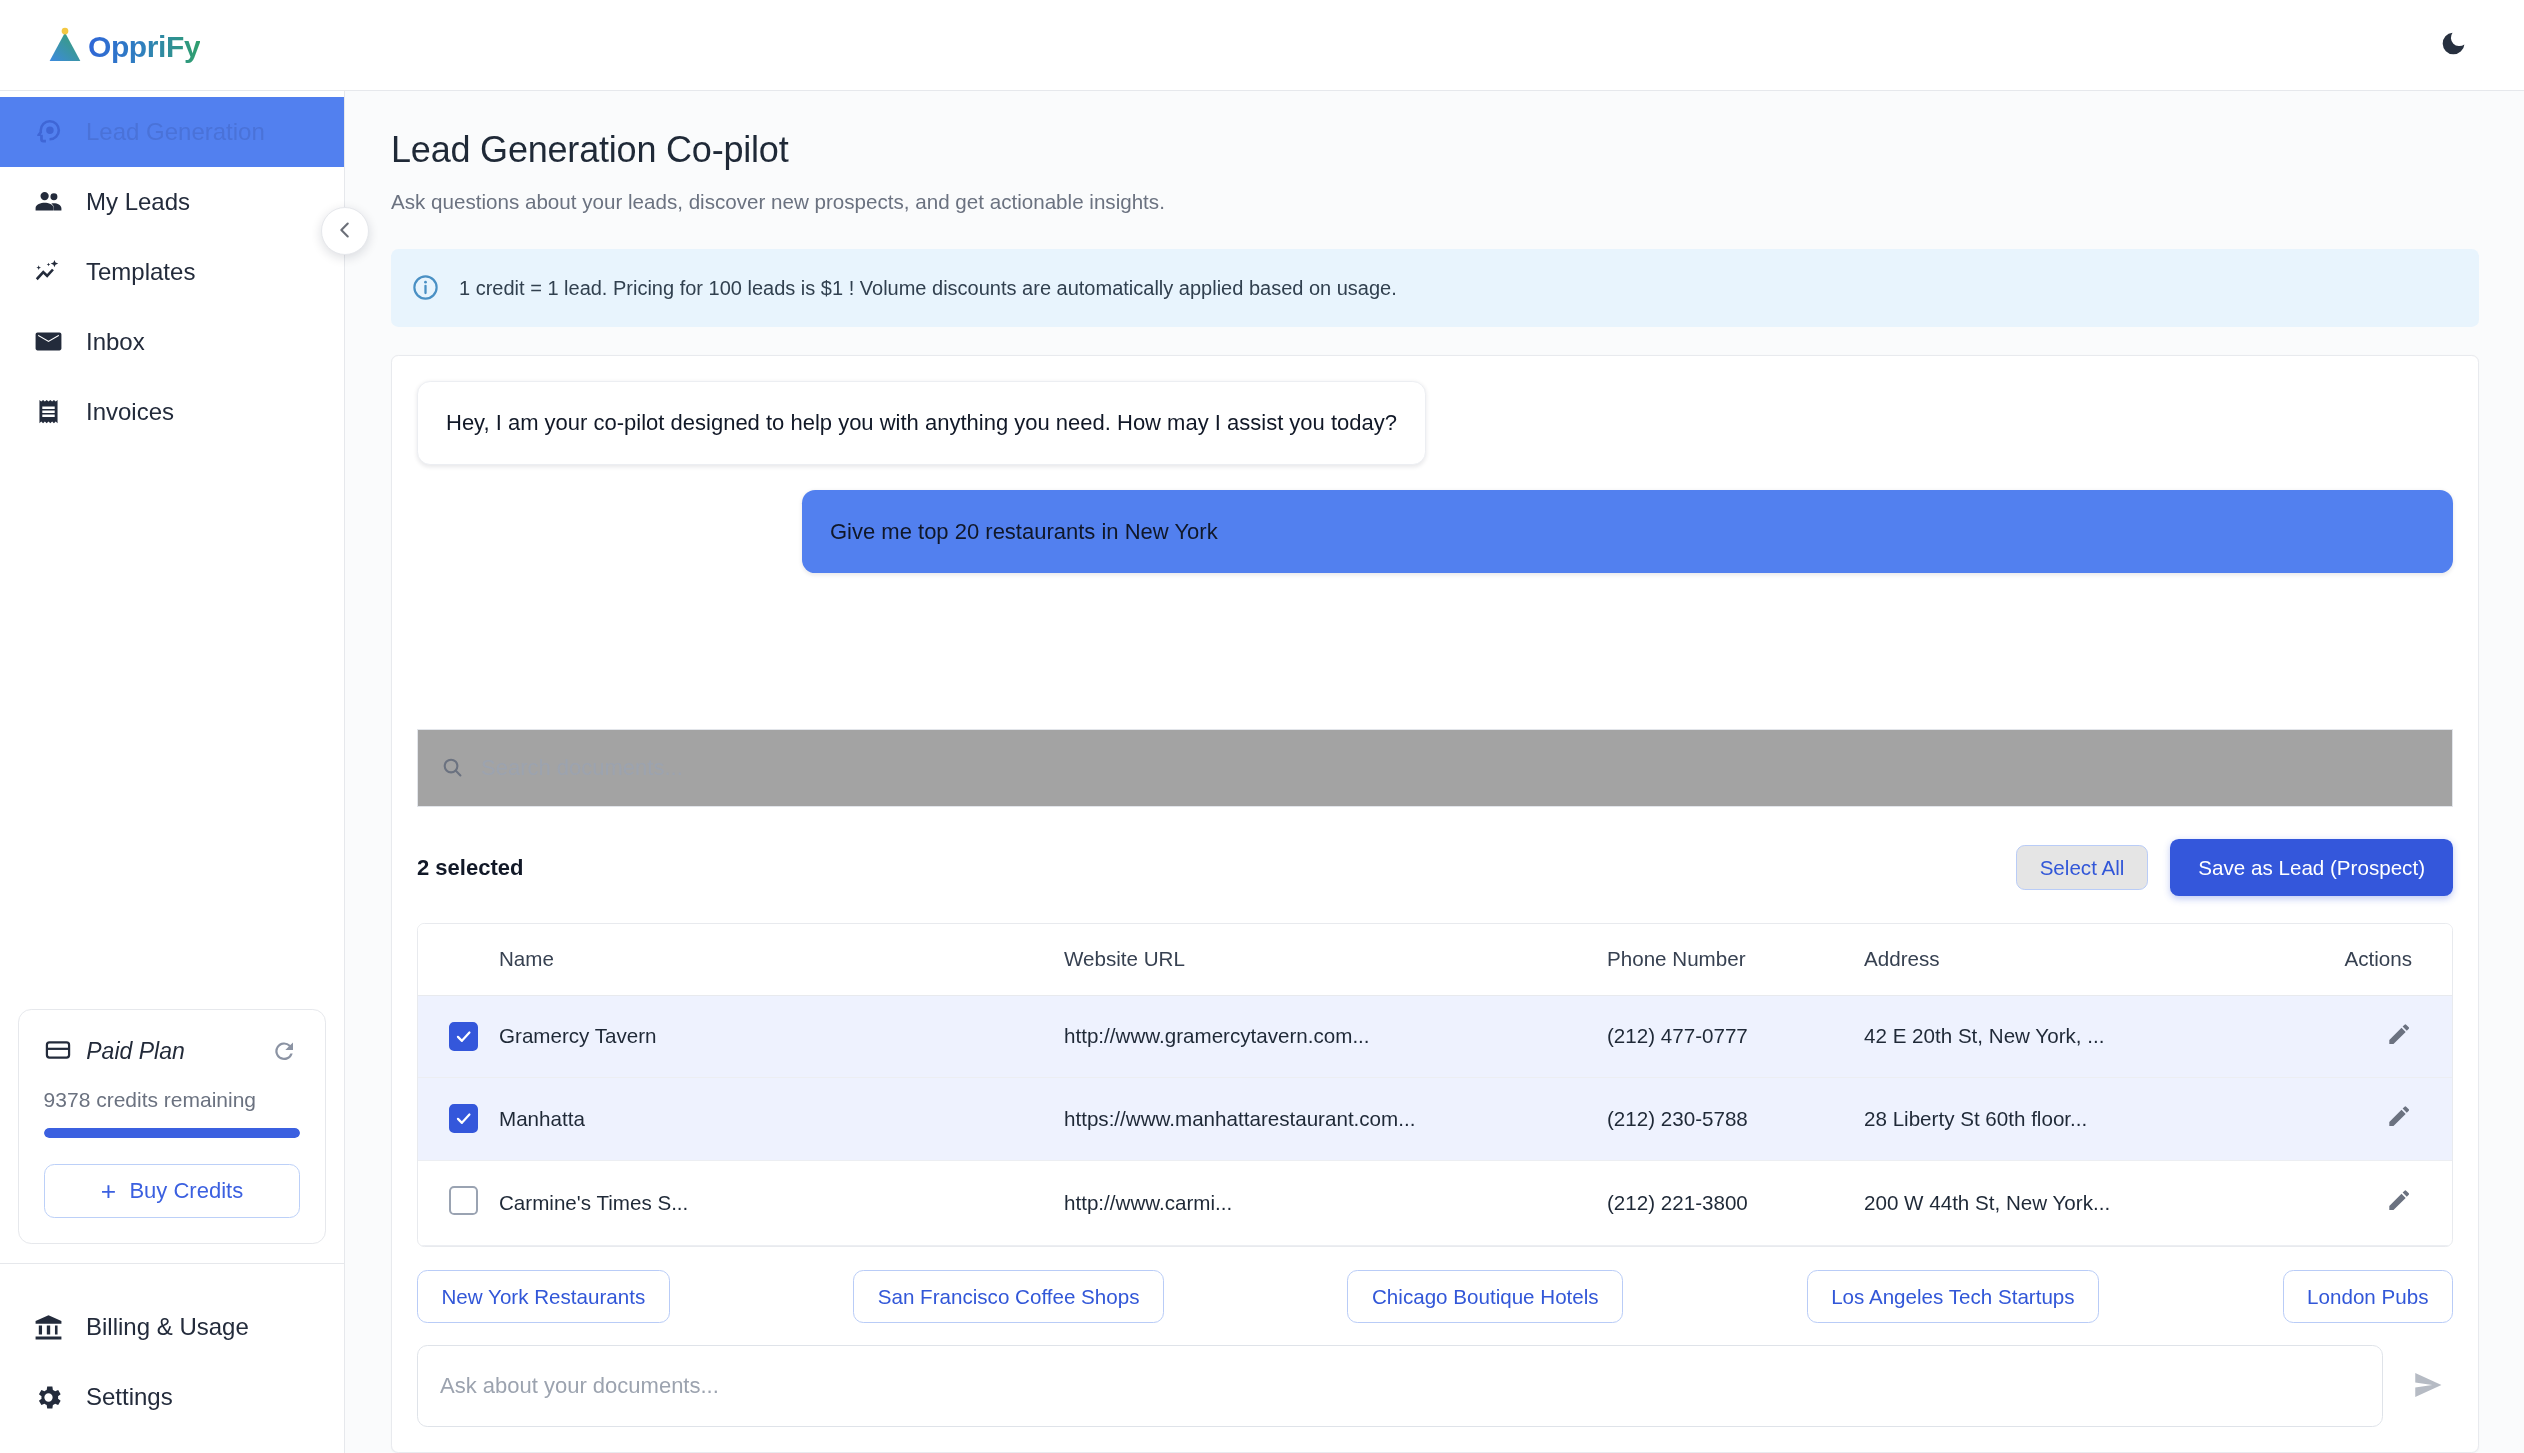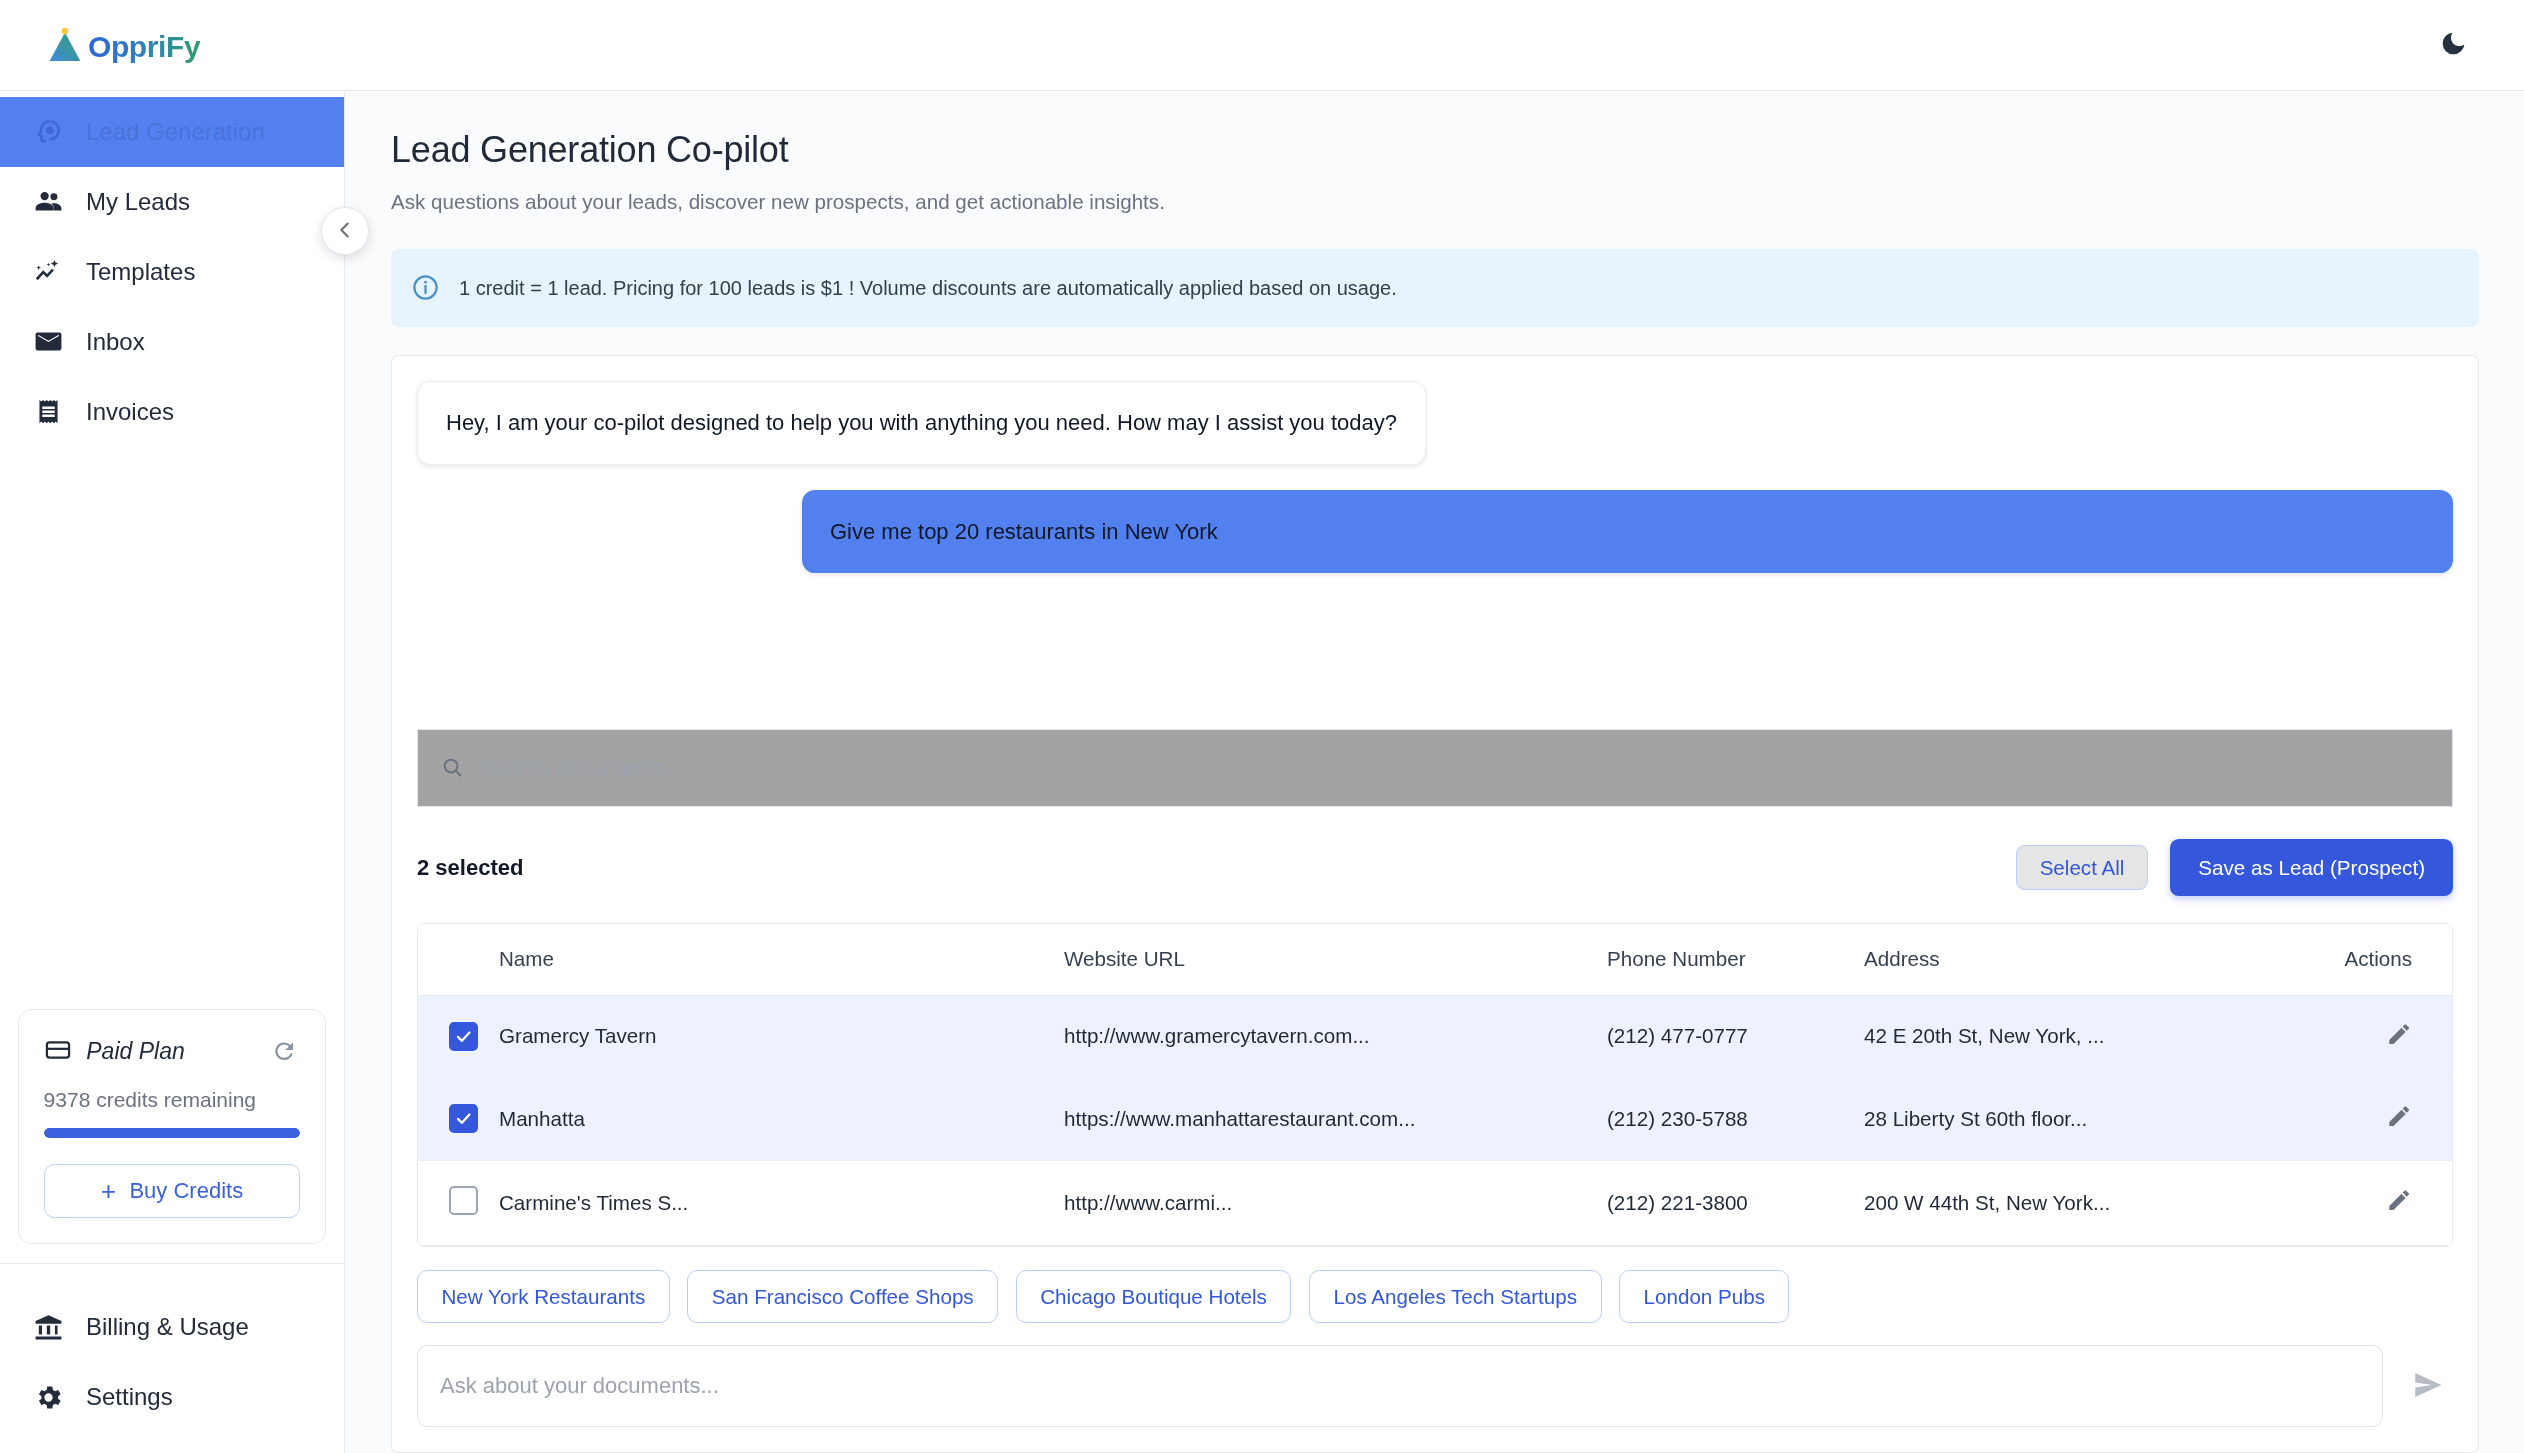--- a/index.html
+++ b/index.html
@@ -181,21 +181,21 @@
   thead th.col-act { text-align: right; }
 
   .cbx {
     width: 29px; height: 29px; border-radius: 5.1px;
     border: 2.2px solid #9aa3b2; background: #ffffff;
     display: inline-flex; align-items: center; justify-content: center;
     cursor: pointer;
   }
   .cbx.checked { background: #3457db; border-color: #3457db; }
 
-  .chips { margin: 23.5px 25px 0 25px; display: flex; gap: 17.6px; flex-wrap: wrap; }
+  .chips { margin: 23.5px 25px 0 25px; display: flex; gap: 17.6px; flex-wrap: wrap; justify-content: space-between; }
   .chip {
     height: 53px; padding: 0 23.5px; border-radius: 10.3px;
     border: 1.5px solid #b9ccf7; background: #ffffff; color: #3257d8;
     font-size: 20.6px; display: flex; align-items: center; cursor: pointer;
     font-family: inherit;
   }
 
   .composer { margin: 22px 25px 25px 25px; display: flex; align-items: center; gap: 19px; }
   .composer-box {
     flex: 1; height: 82px; border: 1.5px solid #dfe3e9; border-radius: 10.3px;

